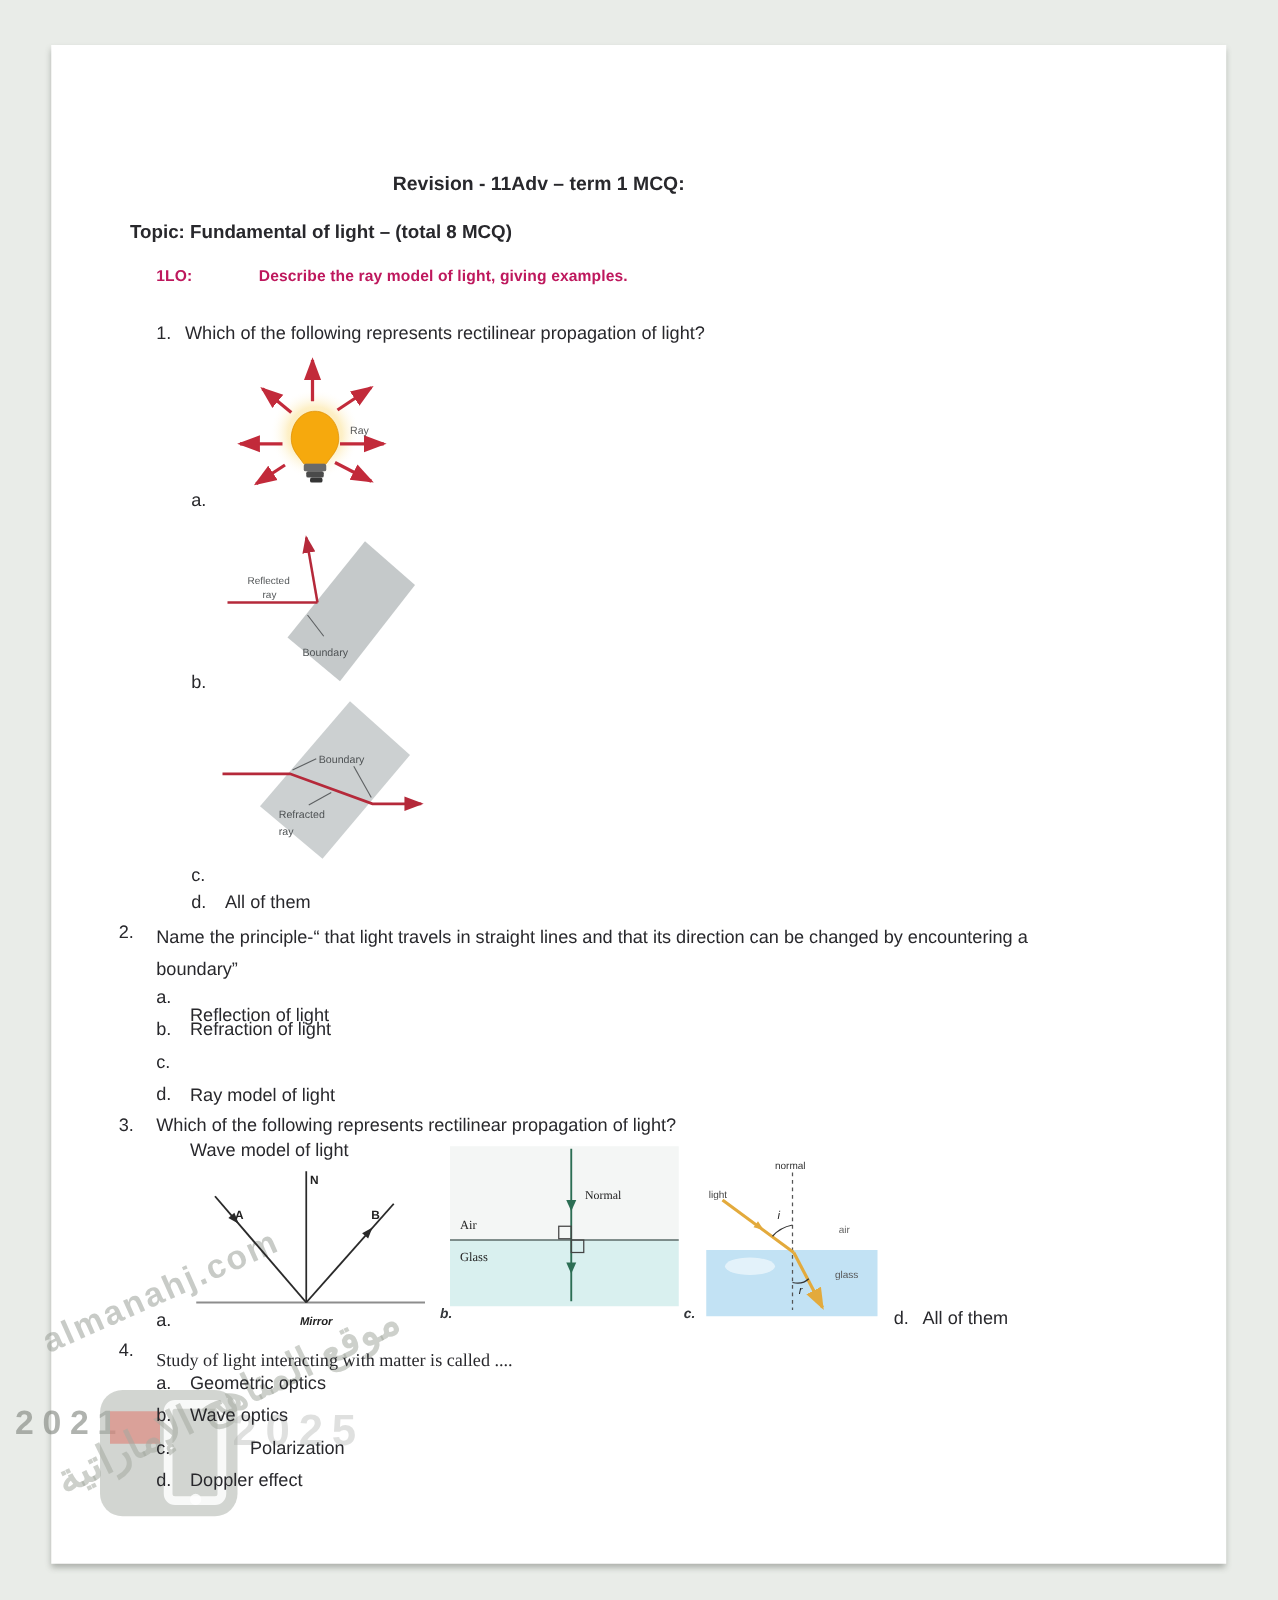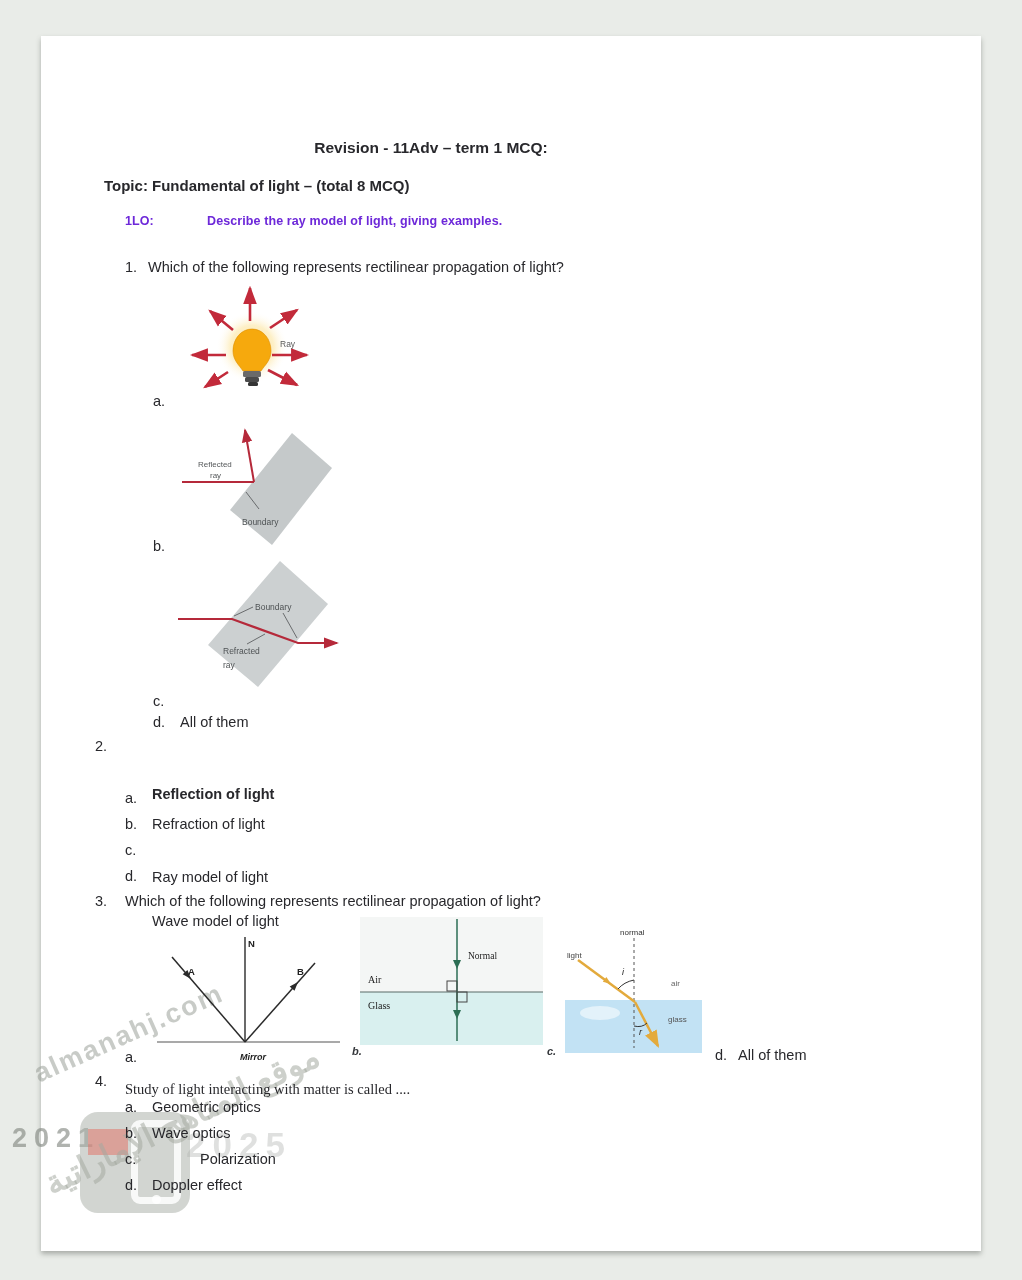--- a/index.html
+++ b/index.html
@@ -5,21 +5,21 @@
   html,body{margin:0;padding:0;}
   body{background:#e9ece8;width:1022px;height:1280px;overflow:hidden;}
   .screen{position:relative;width:1022px;height:1280px;background:#e9ece8;font-family:"Liberation Sans",sans-serif;}
   .abs{position:absolute;}
   .page{left:41px;top:36px;width:940px;height:1215px;background:#ffffff;box-shadow:0 3px 5px rgba(90,95,88,.45);}
   .t{font-family:"Liberation Sans",sans-serif;color:#28282c;font-size:14.5px;line-height:1.35;white-space:nowrap;}
   .wrap{white-space:normal;}
   .b{font-weight:700;text-align:center;}
   .title{left:0;top:102px;width:100%;text-align:center;font-size:15.5px;}
   .topic{left:63px;top:140px;font-size:15px;}
-  .lo{font-size:12.5px;color:#6d28d9;letter-spacing:.1px;}
+  .lo{font-size:12.5px;color:#be185d;letter-spacing:.1px;}
   .bi{font-weight:700;font-style:italic;font-size:11px;color:#33363a;}
   svg{position:absolute;z-index:2;overflow:visible;}
   svg text{font-family:"Liberation Sans",sans-serif;}
   .serif{font-family:"Liberation Serif",serif;}
   
   .wm{z-index:1;pointer-events:none;}
   .wm-site{left:28px;top:1058px;font-size:27px;font-weight:700;color:rgba(146,151,144,.5);transform:rotate(-24deg);transform-origin:left top;letter-spacing:2px;}
   .wm-year-l{left:12px;top:1120px;font-size:27px;font-weight:700;letter-spacing:7px;color:rgba(128,133,126,.62);}
   .wm-year-r{left:186px;top:1121px;font-size:35px;font-weight:700;letter-spacing:7px;color:rgba(150,153,148,.30);}
   .wm-arabic{left:38px;top:1168px;font-size:33px;font-weight:700;color:rgba(164,169,161,.55);transform:rotate(-26deg);transform-origin:left top;white-space:nowrap;}
@@ -113,22 +113,23 @@
       <line x1="113" y1="56" x2="127" y2="81" stroke="#5d6062" stroke-width=".9"></line>
       <text x="53" y="97" font-size="8.5" fill="#4e5254">Refracted</text>
       <text x="53" y="111" font-size="8.5" fill="#4e5254">ray</text>
       <line x1="95" y1="77" x2="77" y2="87" stroke="#5d6062" stroke-width=".9"></line>
     </svg>
     <div class="abs t" style="left:112px;top:656px;">c.</div>
     <div class="abs t" style="left:112px;top:677px;">d.</div>
     <div class="abs t" style="left:139px;top:677px;">All of them</div>
 
     <div class="abs t" style="left:54px;top:701px;">2.</div>
+    <div class="abs t wrap" style="left:84px;top:701px;width:742px;line-height:26px;">Name the principle-“ that light travels in straight lines and that its direction can be changed by encountering a boundary”</div>
     <div class="abs t" style="left:84px;top:753px;">a.</div>
-    <div class="abs t" style="left:111px;top:749px;font-weight:bold;">Reflection of light</div>
+    <div class="abs t" style="left:111px;top:768px;">Reflection of light</div>
     <div class="abs t" style="left:84px;top:779px;">b.</div>
     <div class="abs t" style="left:111px;top:779px;">Refraction of light</div>
     <div class="abs t" style="left:84px;top:805px;">c.</div>
     <div class="abs t" style="left:111px;top:805px;margin-top:27px;">Ray model of light</div>
     <div class="abs t" style="left:84px;top:831px;">d.</div>
     <div class="abs t" style="left:111px;top:876px;">Wave model of light</div>
 
     <div class="abs t" style="left:54px;top:856px;">3.</div>
     <div class="abs t" style="left:84px;top:856px;">Which of the following represents rectilinear propagation of light?</div>
 

